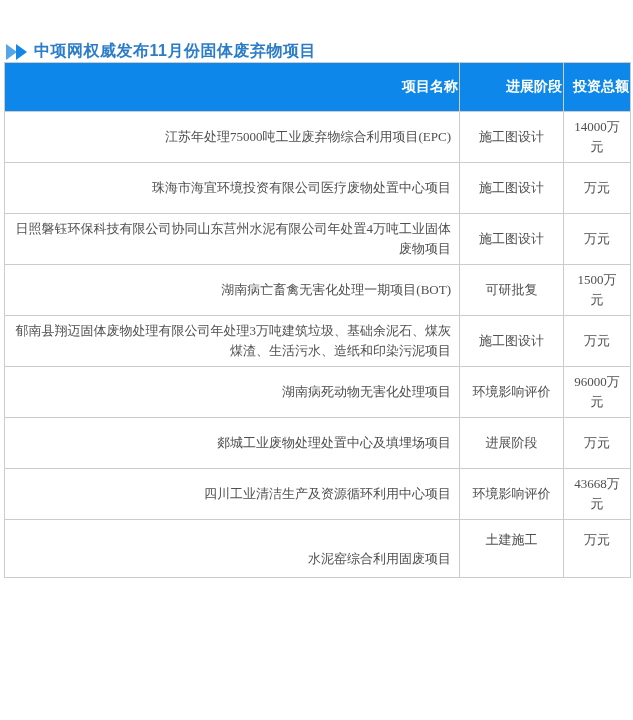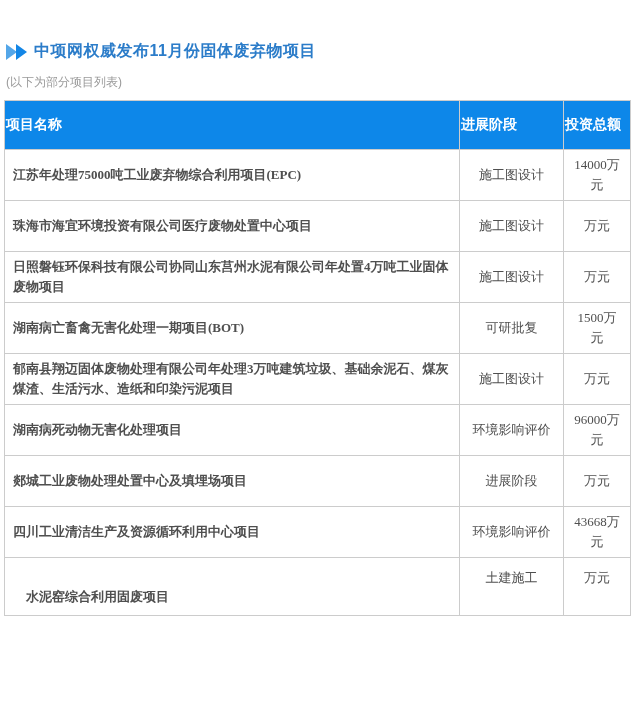--- a/index.html
+++ b/index.html
@@ -60,35 +60,34 @@
   table.projects col.c-stage { width: 104px; }
   table.projects col.c-inv { width: 67px; }
   table.projects th {
     background: #0d87e9;
     color: #ffffff;
     font-family: "Liberation Sans", sans-serif;
     font-size: 14px;
     font-weight: bold;
     height: 46px;
     border: 1px solid #cccccc;
-    text-align: left;
+    text-align: right;
   }
   table.projects td {
     border: 1px solid #cccccc;
     height: 44px;
     padding: 3px 8px;
     vertical-align: middle;
     line-height: 20px;
     background: #ffffff;
   }
   td.name-cell {
-    text-align: left;
+    text-align: right;
     white-space: pre-line;
     padding-left: 9px;
-    font-weight: bold;
   }
   td.stage-cell, td.inv-cell {
     text-align: center;
   }
   tr.row-offset td.stage-cell,
   tr.row-offset td.inv-cell {
     vertical-align: top;
     padding-top: 10px;
   }
 </style>
@@ -98,21 +97,20 @@
 <div class="page">
 
   <div class="title-bar">
     <span class="ff-icon">
       <span class="tri"></span>
       <span class="tri dark"></span>
     </span>
     <span class="page-title">中项网权威发布11月份固体废弃物项目</span>
   </div>
 
-  <div class="subtitle">(以下为部分项目列表)</div>
 
   <table class="projects">
     <colgroup>
       <col class="c-name">
         <col class="c-stage">
         <col class="c-inv">
     </colgroup>
     <thead>
       <tr>
         <th>项目名称</th>

